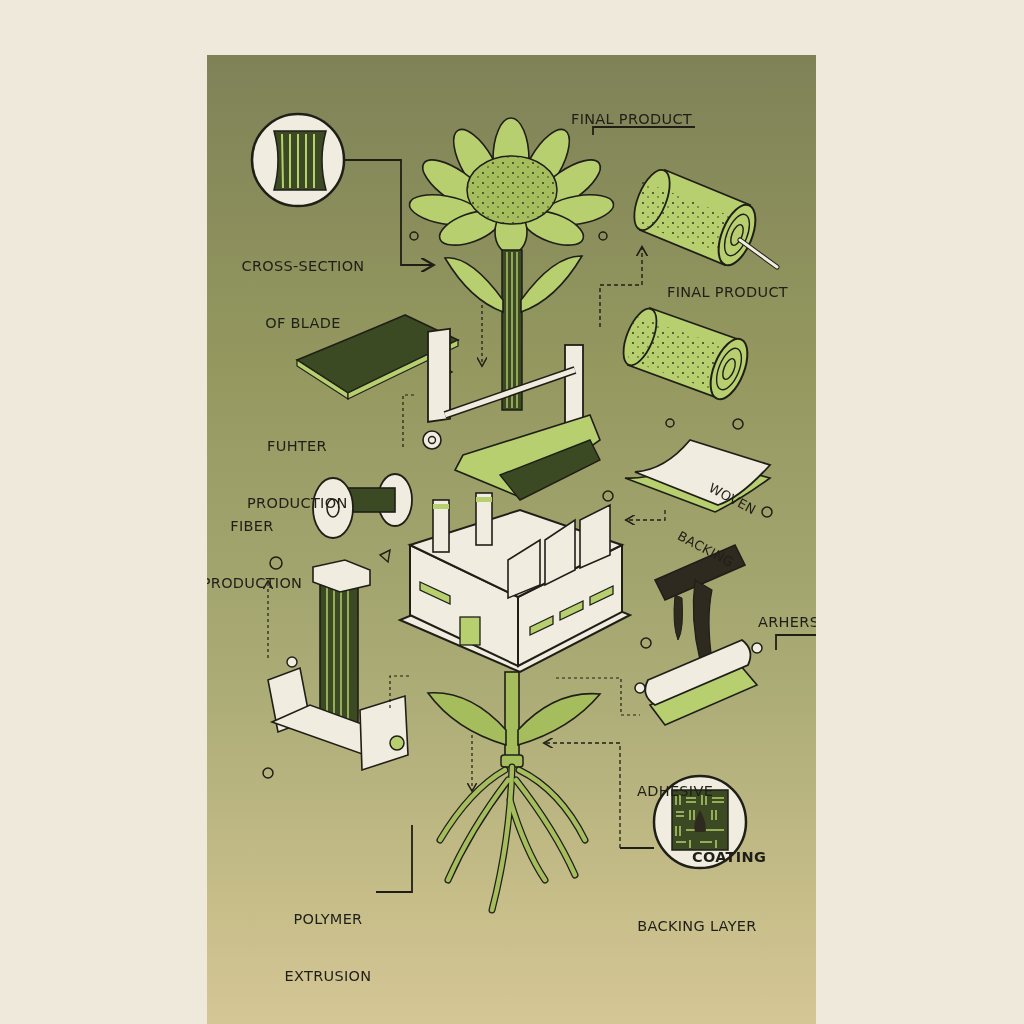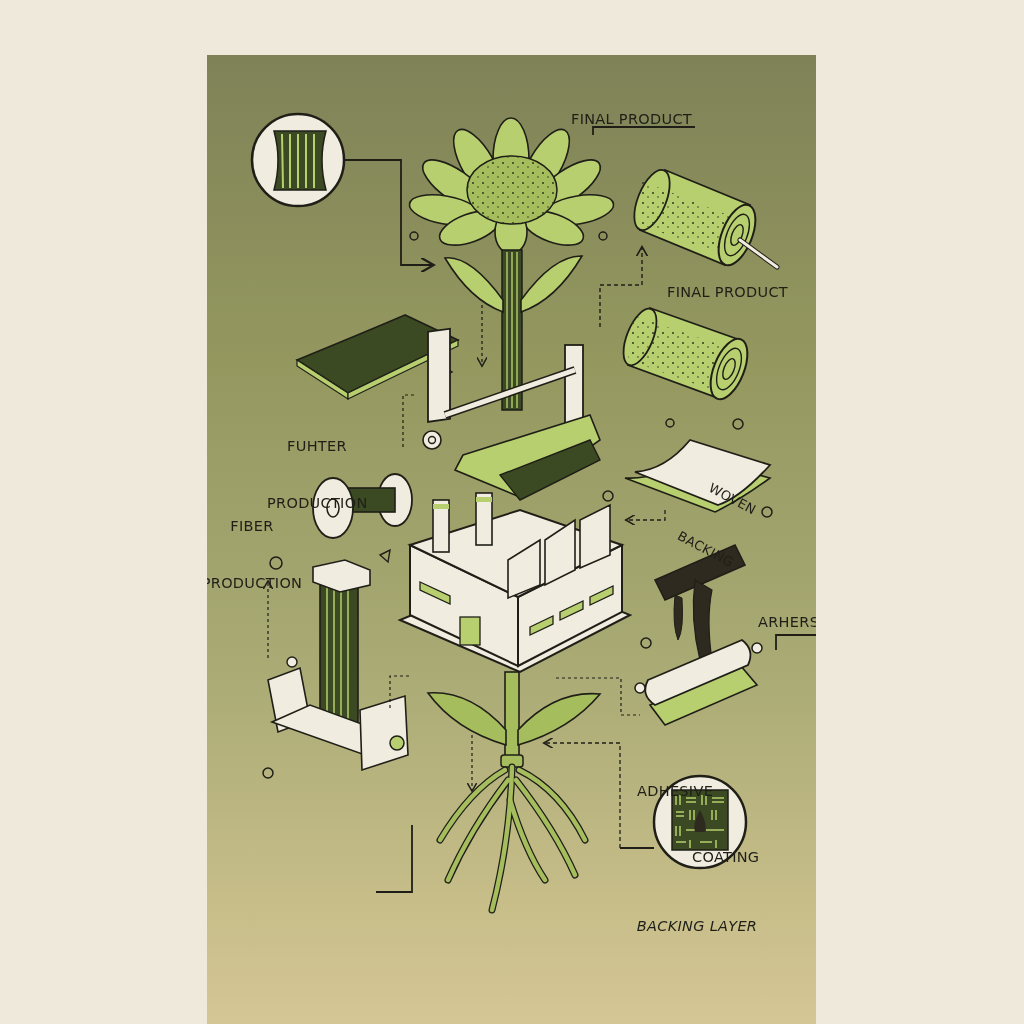--- a/index.html
+++ b/index.html
@@ -241,43 +241,51 @@
         <line x1="700" y1="842" x2="712" y2="842"></line>
           <line x1="716" y1="840" x2="716" y2="848"></line>
       </g>
       <path d="M700,810 Q692,825 695,832 L705,832 Q708,825 700,810 Z" fill="#2e2a20"></path>
       <line x1="620" y1="848" x2="654" y2="848" stroke="#1f1f18" stroke-width="1.8"></line>
     </g>
   </svg>
 
   <div class="label" style="left:364px; top:55px;">FINAL PRODUCT</div>
 
+  <div class="label center" style="left:25px; top:164px; width:142px;">
+    <div>CROSS-SECTION</div>
+    <div>OF BLADE</div>
+  </div>
 
   <div class="label" style="left:460px; top:228px;">FINAL PRODUCT</div>
 
-  <div class="label center" style="left:60px; top:344px; width:100px;">
+  <div class="label center" style="left:40px; top:344px; width:100px;">
     <div>FUHTER</div>
     <div>PRODUCTION</div>
   </div>
 
   <div class="label center" style="left:-13px; top:424px; width:116px;">
     <div>FIBER</div>
     <div>PRODUCTION</div>
   </div>
 
   <div class="label center" style="left:467px; top:393px; width:90px; transform:rotate(28deg); font-size:13px;">
     <div>WOVEN</div>
     <div>BACKING</div>
   </div>
 
   <div class="label" style="left:551px; top:558px;">ARHERSAE</div>
 
   <div class="label" style="left:430px; top:681px; line-height:22px;">
     <div>ADHESIVE</div>
-    <div style="padding-left:55px;">COATING</div>
-  </div>
-
-
-  <div class="label center" style="left:415px; top:824px; width:150px;font-style:italic;">
+    <div style="padding-left:55px;font-weight:bold;">COATING</div>
+  </div>
+
+  <div class="label center" style="left:66px; top:817px; width:110px;">
+    <div>POLYMER</div>
+    <div>EXTRUSION</div>
+  </div>
+
+  <div class="label center" style="left:415px; top:824px; width:150px;">
     <div>BACKING LAYER</div>
     
   </div>
 </div>
 
 </body></html>

